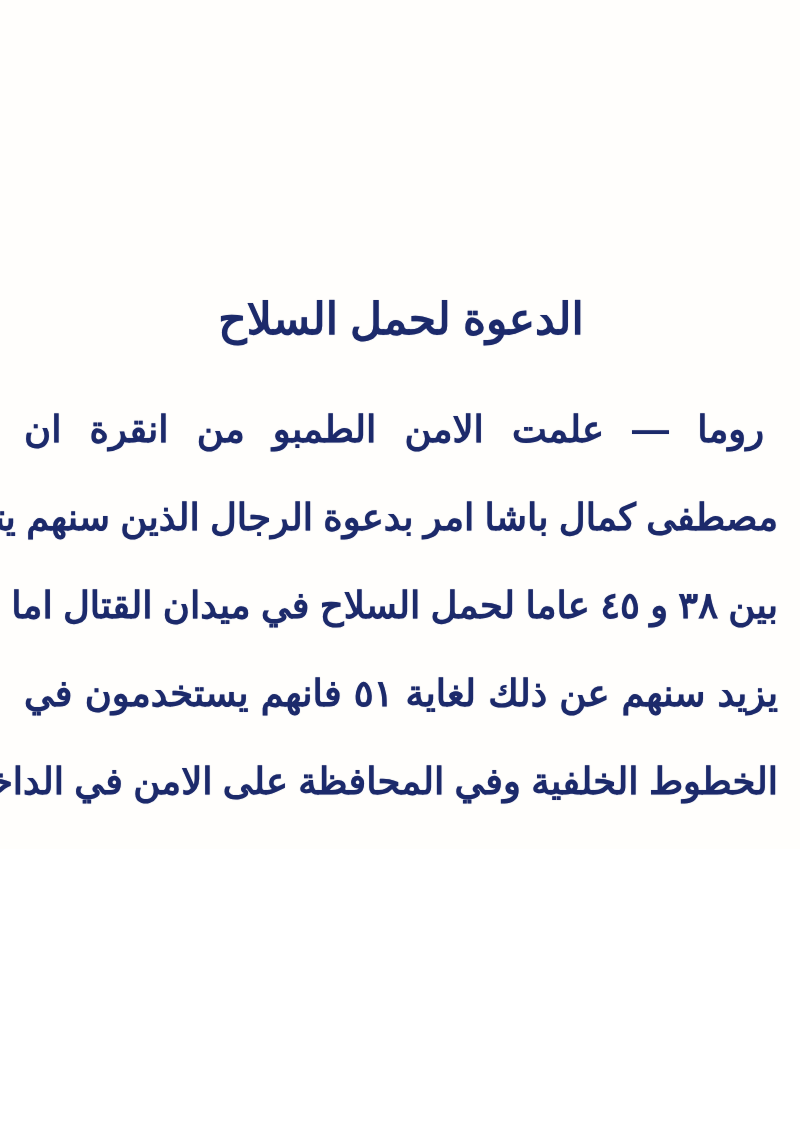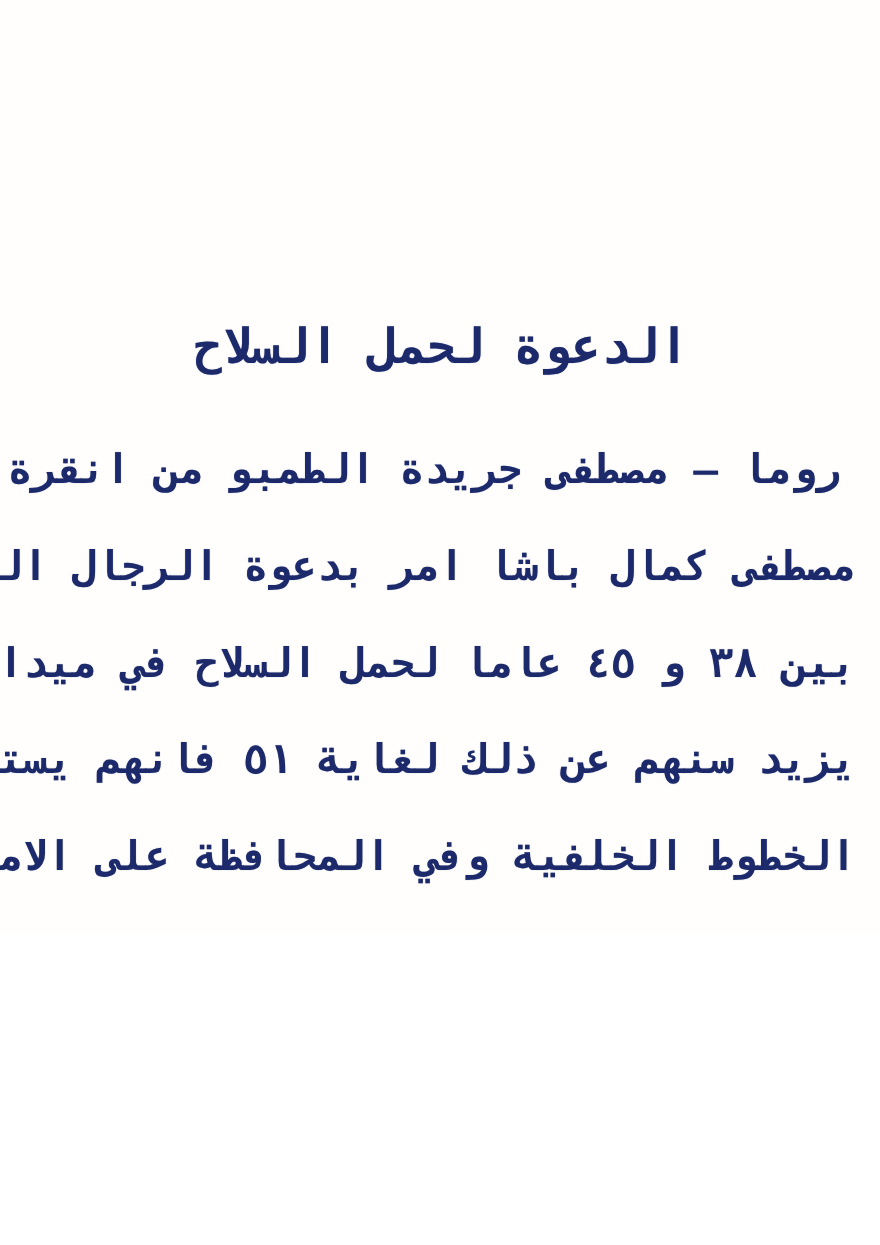--- a/index.html
+++ b/index.html
@@ -11,21 +11,21 @@
     width: 800px;
     height: 1132px;
     background: #ffffff;
   }
   .page {
     position: relative;
     width: 800px;
     height: 849px;
     background: var(--paper);
     overflow: hidden;
-    font-family: Liberation Mono, monospace;
+    font-family: Liberation Sans, sans-serif;
   }
   .text-block {
     position: absolute;
     top: 278px;
     left: 24px;
     right: 22px;
     direction: rtl;
     color: var(--ink);
     font-weight: bold;
     text-shadow: 0 0 1px rgba(28, 42, 107, 0.45);
@@ -48,19 +48,19 @@
   .doc-line.first-line {
     padding-right: 14px; 
   }
 </style>
 </head>
 <body>
 
 <div class="page">
   <div class="text-block">
     <div class="doc-title">الدعوة لحمل السلاح</div>
-    <div class="doc-line first-line">روما — مصطفى جريدة الطمبو من انقرة ان</div>
+    <div class="doc-line first-line">روما — علمت الامن الطمبو من انقرة ان</div>
     <div class="doc-line">مصطفى كمال باشا امر بدعوة الرجال الذين سنهم يتراوح</div>
     <div class="doc-line">بين ٣٨ و ٤٥ عاما لحمل السلاح في ميدان القتال اما الذين</div>
     <div class="doc-line">يزيد سنهم عن ذلك لغاية ٥١ فانهم يستخدمون في</div>
     <div class="doc-line">الخطوط الخلفية وفي المحافظة على الامن في الداخل</div>
   </div>
 </div>
 
 </body></html>

